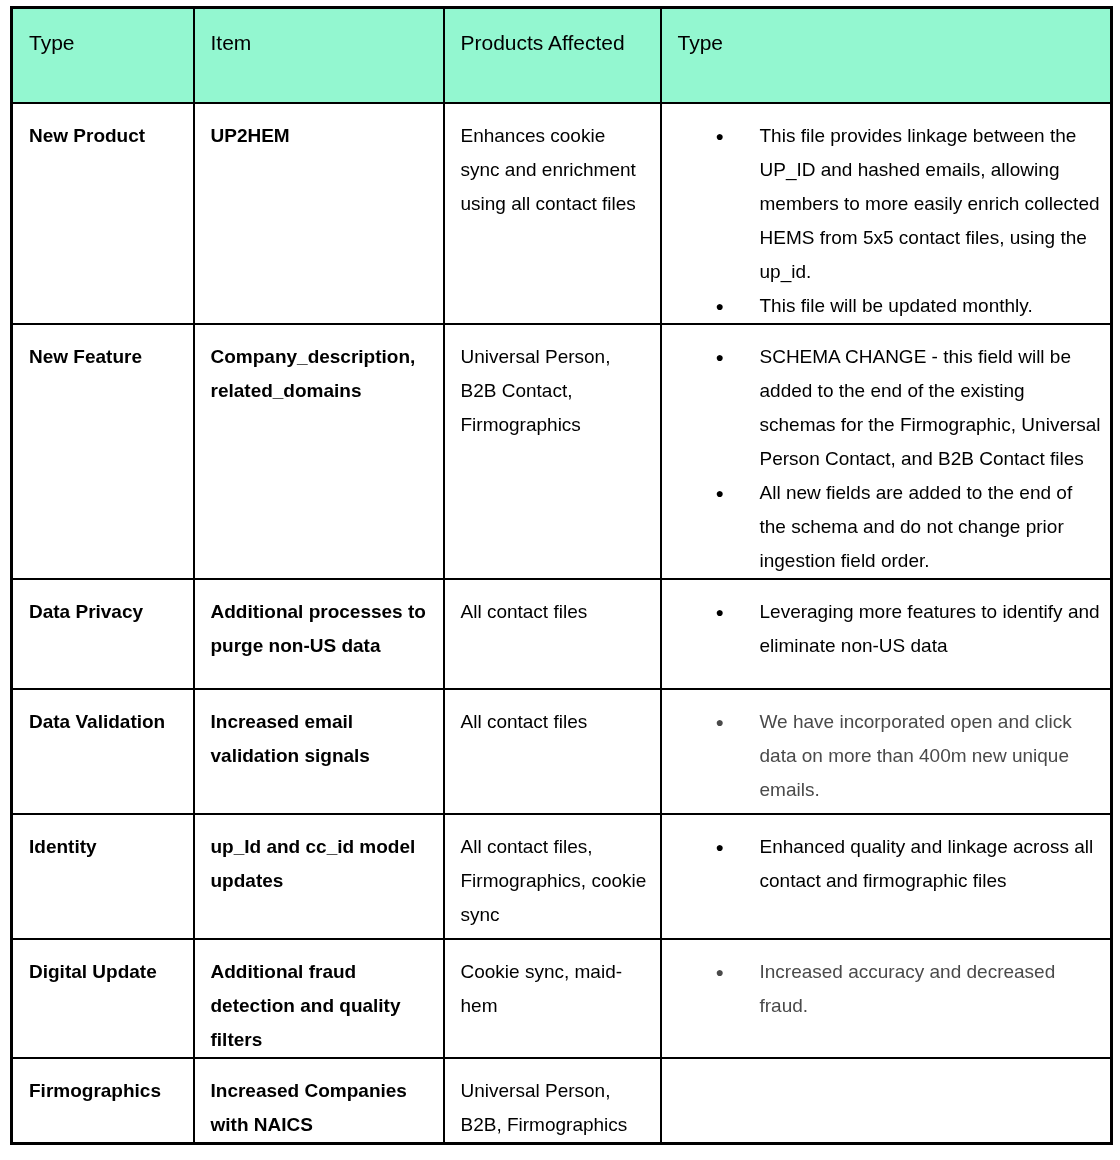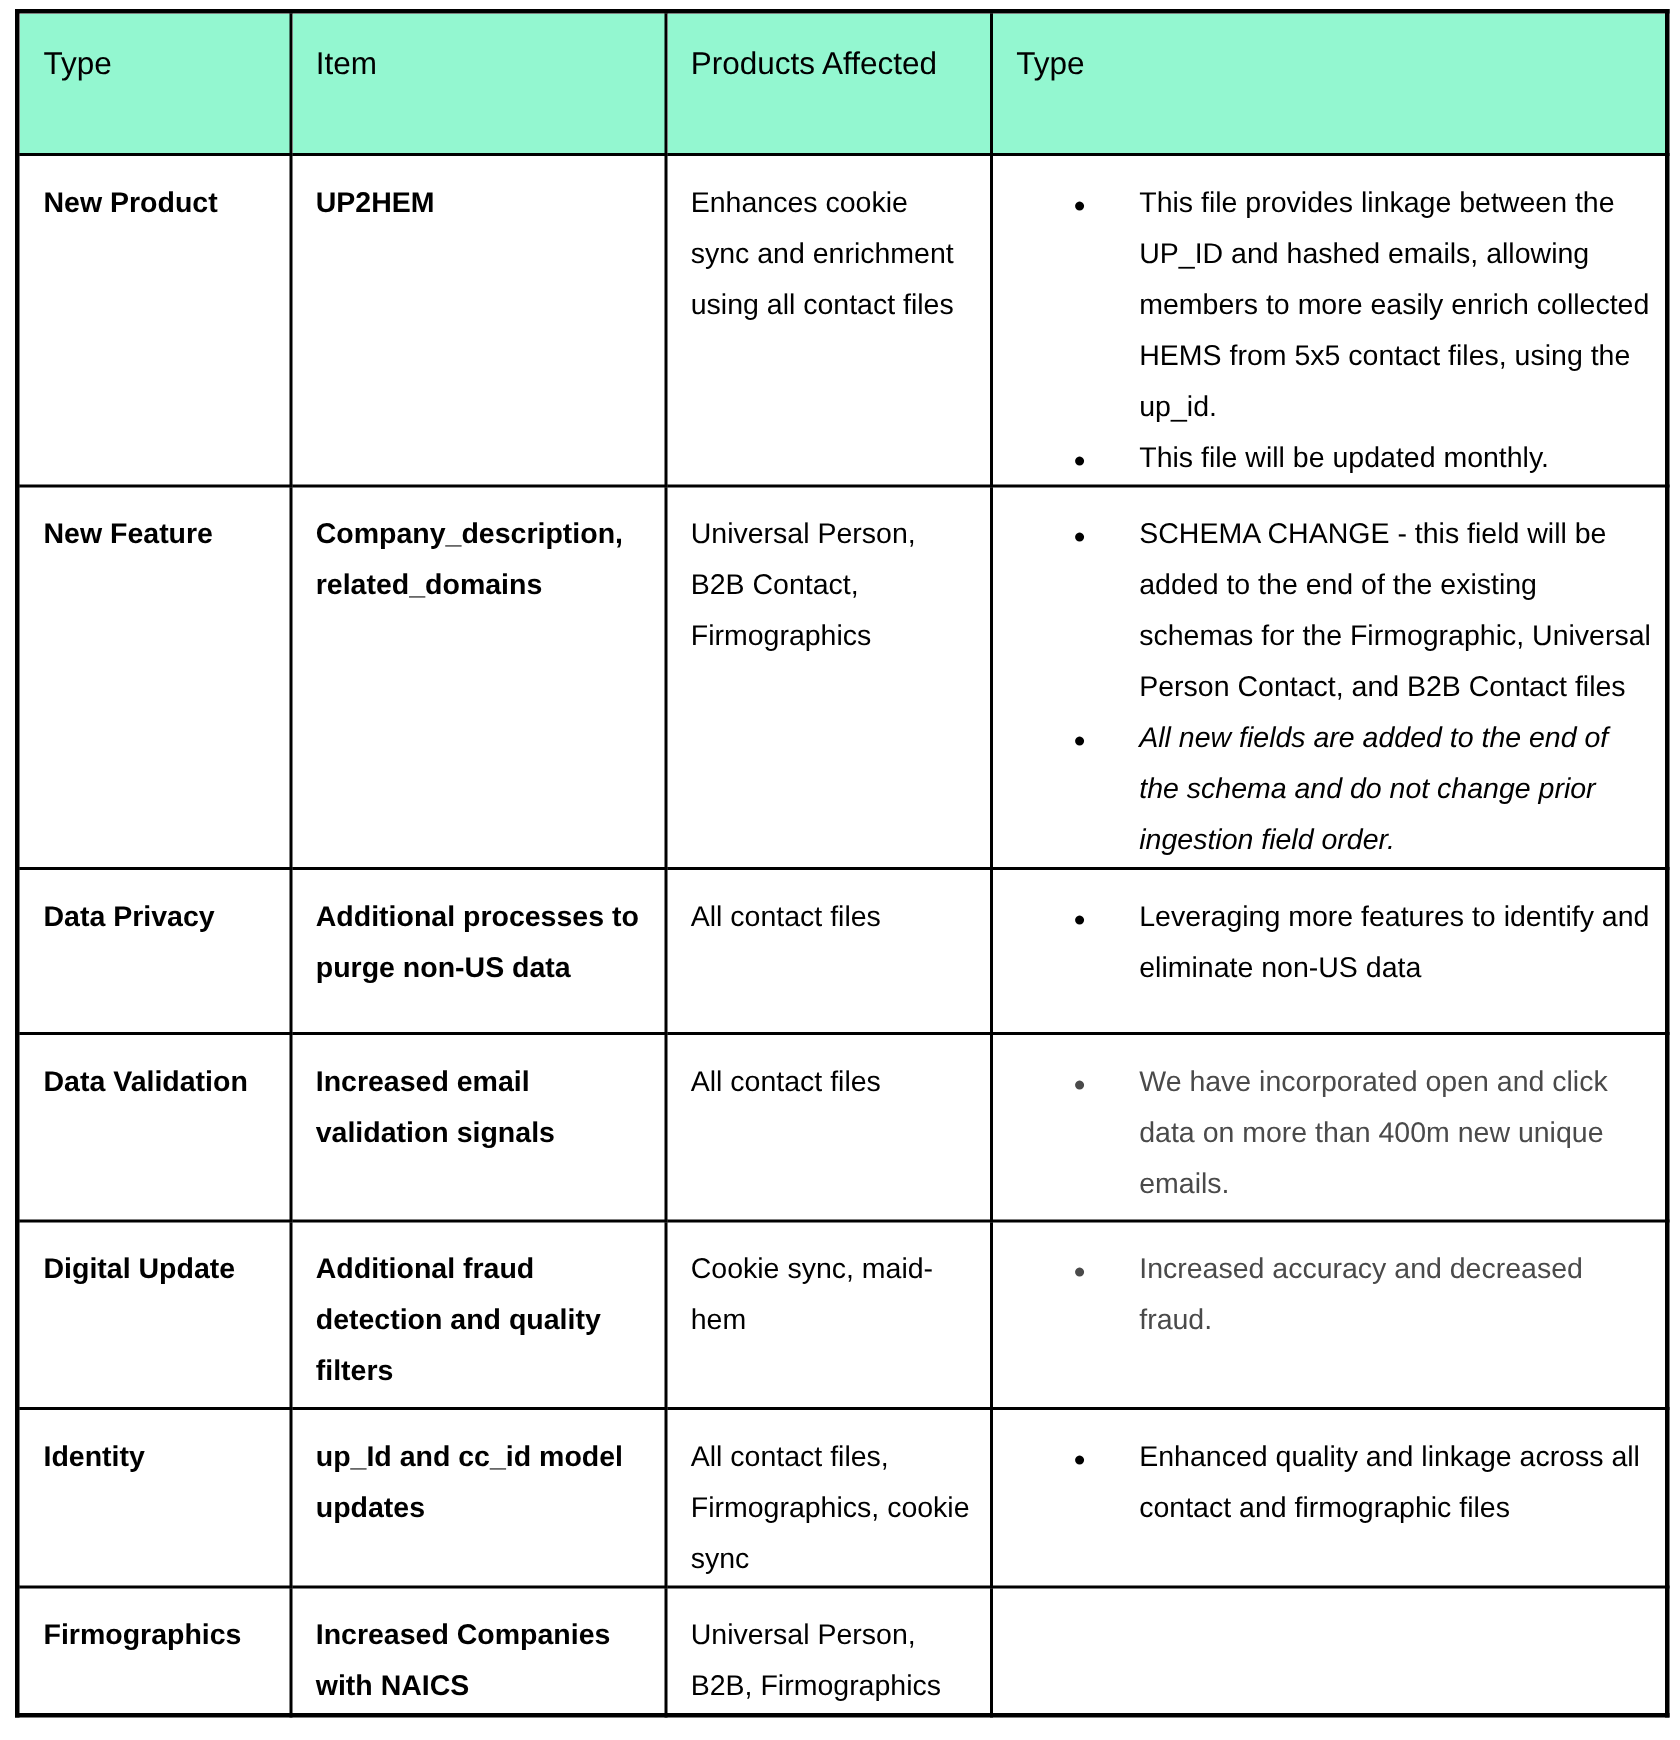--- a/index.html
+++ b/index.html
@@ -72,21 +72,21 @@
     align-items: flex-start;
   }
   .bullet-marker {
     flex: none;
     width: 44px;
     font-size: 14px;
     line-height: 34px;
   }
   .note-text { flex: 1; }
   .note-item.gray, .note-item.gray .bullet-marker { color: var(--gray-text); }
-  .note-item.italic .note-text { font-style: italic; }
+  .note-item.italic .note-text { }
   .seg-bold { font-weight: normal; }
 </style>
 </head>
 <body>
 
 <table class="doc-table">
   <colgroup>
     <col class="col-type">
     <col class="col-item">
     <col class="col-products">
@@ -155,41 +155,41 @@
         <td class="notes-cell">
           <ul class="notes-list">
             <li class="note-item gray">
               <span class="bullet-marker">●</span>
               <span class="note-text"><span>We have incorporated open and click data on more than 400m new unique emails.</span></span>
             </li>
           </ul>
         </td>
       </tr>
       <tr>
+        <td class="type-cell">Identity</td>
+        <td class="item-cell">up_Id and cc_id model updates</td>
+        <td class="products-cell">All contact files, Firmographics, cookie sync</td>
+        <td class="notes-cell">
+          <ul class="notes-list">
+            <li class="note-item">
+              <span class="bullet-marker">●</span>
+              <span class="note-text"><span>Enhanced quality and linkage across all contact and firmographic files</span></span>
+            </li>
+          </ul>
+        </td>
+      </tr>
+      <tr>
         <td class="type-cell">Digital Update</td>
         <td class="item-cell">Additional fraud detection and quality filters</td>
         <td class="products-cell">Cookie sync, maid-hem</td>
         <td class="notes-cell">
           <ul class="notes-list">
             <li class="note-item gray">
               <span class="bullet-marker">●</span>
               <span class="note-text"><span>Increased accuracy and decreased fraud.</span></span>
-            </li>
-          </ul>
-        </td>
-      </tr>
-      <tr>
-        <td class="type-cell">Identity</td>
-        <td class="item-cell">up_Id and cc_id model updates</td>
-        <td class="products-cell">All contact files, Firmographics, cookie sync</td>
-        <td class="notes-cell">
-          <ul class="notes-list">
-            <li class="note-item">
-              <span class="bullet-marker">●</span>
-              <span class="note-text"><span>Enhanced quality and linkage across all contact and firmographic files</span></span>
             </li>
           </ul>
         </td>
       </tr>
       <tr>
         <td class="type-cell">Firmographics</td>
         <td class="item-cell">Increased Companies with NAICS</td>
         <td class="products-cell">Universal Person, B2B, Firmographics</td>
         <td class="notes-cell"></td>
       </tr>

